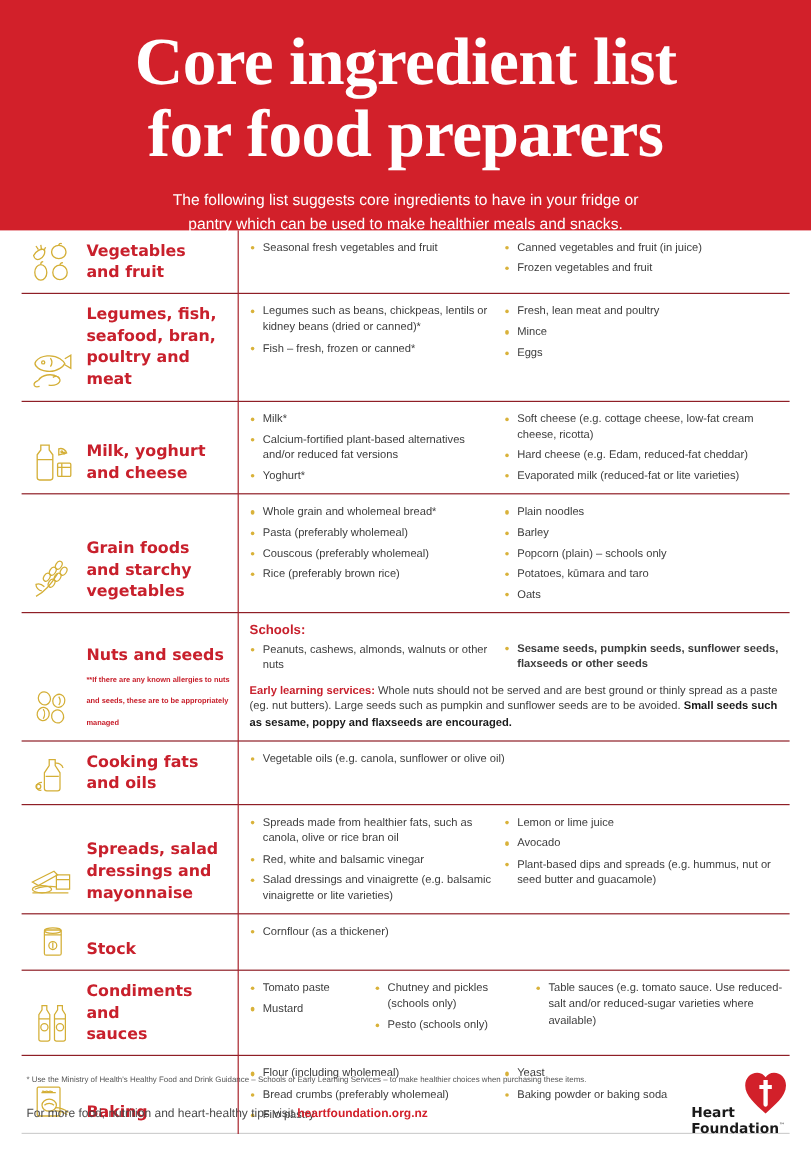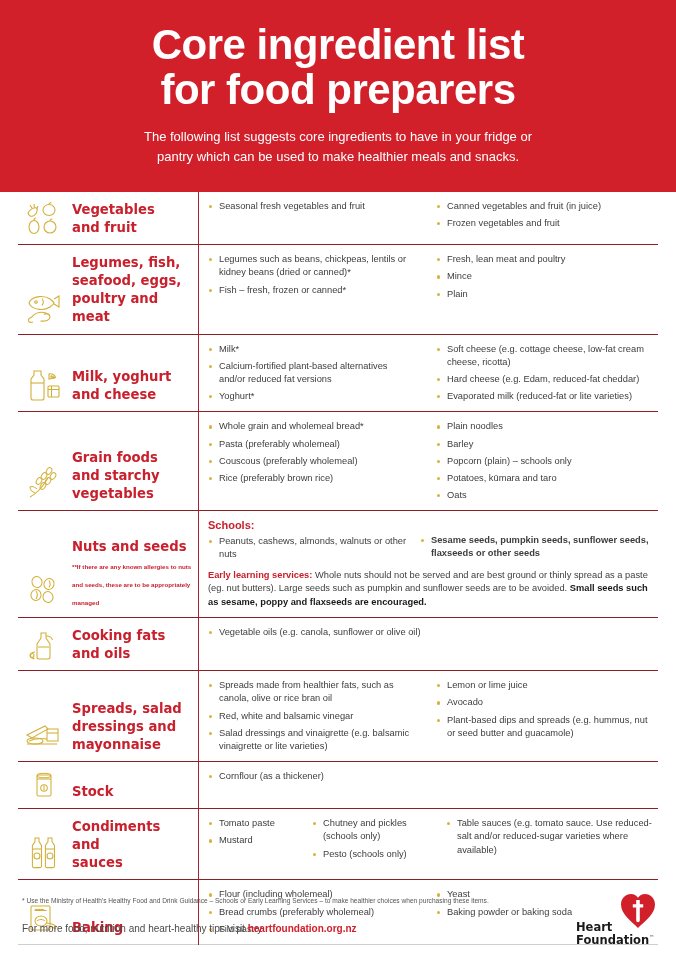--- a/index.html
+++ b/index.html
@@ -14,25 +14,25 @@
   
   .header {
     background: #d2202a;
     height: 192px;
     width: 100%;
     padding: 22px 40px 0 40px;
     text-align: center;
     color: #fff;
   }
   .header h1 {
-    font-size: 42px;
+    font-size: 56px;
     line-height: 1.08;
     font-weight: bold;
     letter-spacing: -0.5px;
-    font-family: Liberation Sans, sans-serif;
+    font-family: Liberation Serif, serif;
   }
   .header h1 .l2 { display: block; }
   .header .sub {
     margin-top: 14px;
     font-size: 13px;
     line-height: 1.55;
     font-weight: normal;
   }
   .header .sub span { display: block; }
 
@@ -82,21 +82,21 @@
     font-size: 6.2px;
     line-height: 1.35;
     margin-top: 3px;
     font-weight: bold;
   }
 
   .items {
     flex: 1;
     display: flex;
     padding: 8px 0 8px 10px;
-    gap: 16px;
+    gap: 0;
   }
   .col { flex: 1; padding-right: 6px; }
   .col.c1 { flex: 0 0 212px; }
   .col.c2 { flex: 1; }
 
   ul.bl { list-style: none; }
   ul.bl li {
     position: relative;
     padding-left: 11px;
     font-size: 9.3px;
@@ -232,37 +232,37 @@
             <path d="M30 9l5-3v11l-5-3"></path>
             <path d="M18 8.5c1.5 2 1.5 5 0 7"></path>
             <path d="M8 27c3-5 11-6 16-3 2 1.2 2.5 3 1.5 4.5-1.5 2.2-5 3-9 2.5"></path>
             <path d="M8 27c-2.5 1-4 2.5-3.5 4 .5 1.3 2.5 1.6 4.5 1"></path>
             <path d="M20 24.5c2-1.5 4.5-1 5.5 1"></path>
           </svg>
         </span>
         <span class="cat-text">
           <span class="cat-title">
             <span>Legumes, fish,</span><br>
-            <span>seafood, eggs,</span><br>
+            <span>seafood, bran,</span><br>
             <span>poultry and meat</span>
           </span>
         </span>
       </div>
       <div class="items">
         <div class="col c1">
           <ul class="bl">
             <li>Legumes such as beans, chickpeas, lentils or kidney beans (dried or canned)*</li>
             <li>Fish – fresh, frozen or canned*</li>
           </ul>
         </div>
         <div class="col c2">
           <ul class="bl">
             <li>Fresh, lean meat and poultry</li>
             <li>Mince</li>
-            <li>Plain</li>
+            <li>Eggs</li>
           </ul>
         </div>
       </div>
     </div>
 
     <div class="row">
       <div class="cat">
         <span class="cat-icon">
           <svg width="40" height="38" viewBox="0 0 40 38" fill="none" stroke="#d4af37" stroke-width="1.1">
             <path d="M10 6h7v4l3 4v19a2 2 0 01-2 2H9a2 2 0 01-2-2V14l3-4V6z"></path>

